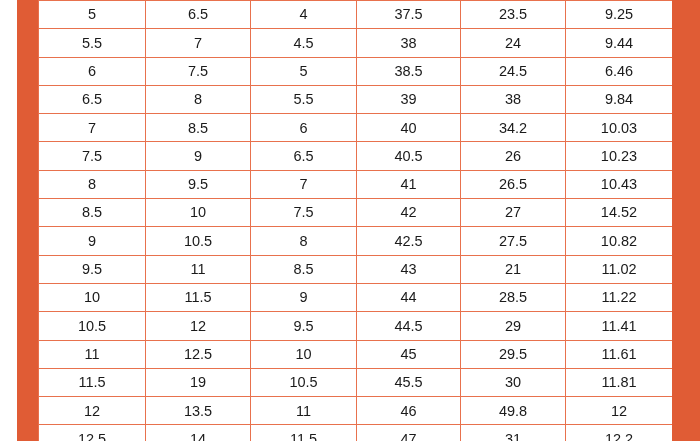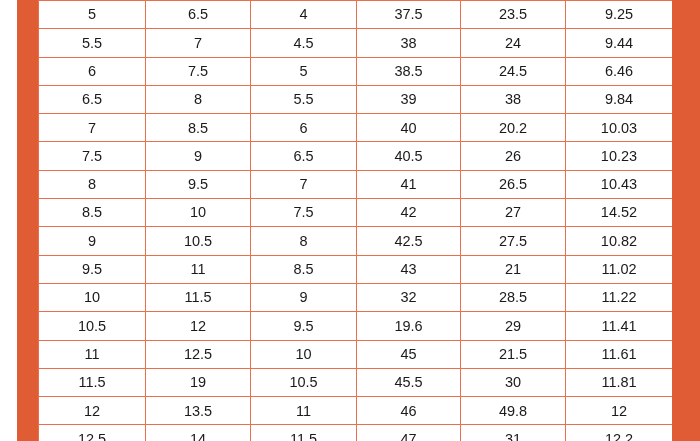--- a/index.html
+++ b/index.html
@@ -122,21 +122,21 @@
             <td>5.5</td>
             <td>39</td>
             <td>38</td>
             <td>9.84</td>
           </tr>
           <tr>
             <td>7</td>
             <td>8.5</td>
             <td>6</td>
             <td>40</td>
-            <td>20.2</td>
+            <td>34.2</td>
             <td>10.03</td>
           </tr>
           <tr>
             <td>7.5</td>
             <td>9</td>
             <td>6.5</td>
             <td>40.5</td>
             <td>26</td>
             <td>10.23</td>
           </tr>
@@ -169,38 +169,38 @@
             <td>11</td>
             <td>8.5</td>
             <td>43</td>
             <td>21</td>
             <td>11.02</td>
           </tr>
           <tr>
             <td>10</td>
             <td>11.5</td>
             <td>9</td>
-            <td>32</td>
+            <td>44</td>
             <td>28.5</td>
             <td>11.22</td>
           </tr>
           <tr>
             <td>10.5</td>
             <td>12</td>
             <td>9.5</td>
-            <td>19.6</td>
+            <td>44.5</td>
             <td>29</td>
             <td>11.41</td>
           </tr>
           <tr>
             <td>11</td>
             <td>12.5</td>
             <td>10</td>
             <td>45</td>
-            <td>21.5</td>
+            <td>29.5</td>
             <td>11.61</td>
           </tr>
           <tr>
             <td>11.5</td>
             <td>19</td>
             <td>10.5</td>
             <td>45.5</td>
             <td>30</td>
             <td>11.81</td>
           </tr>

